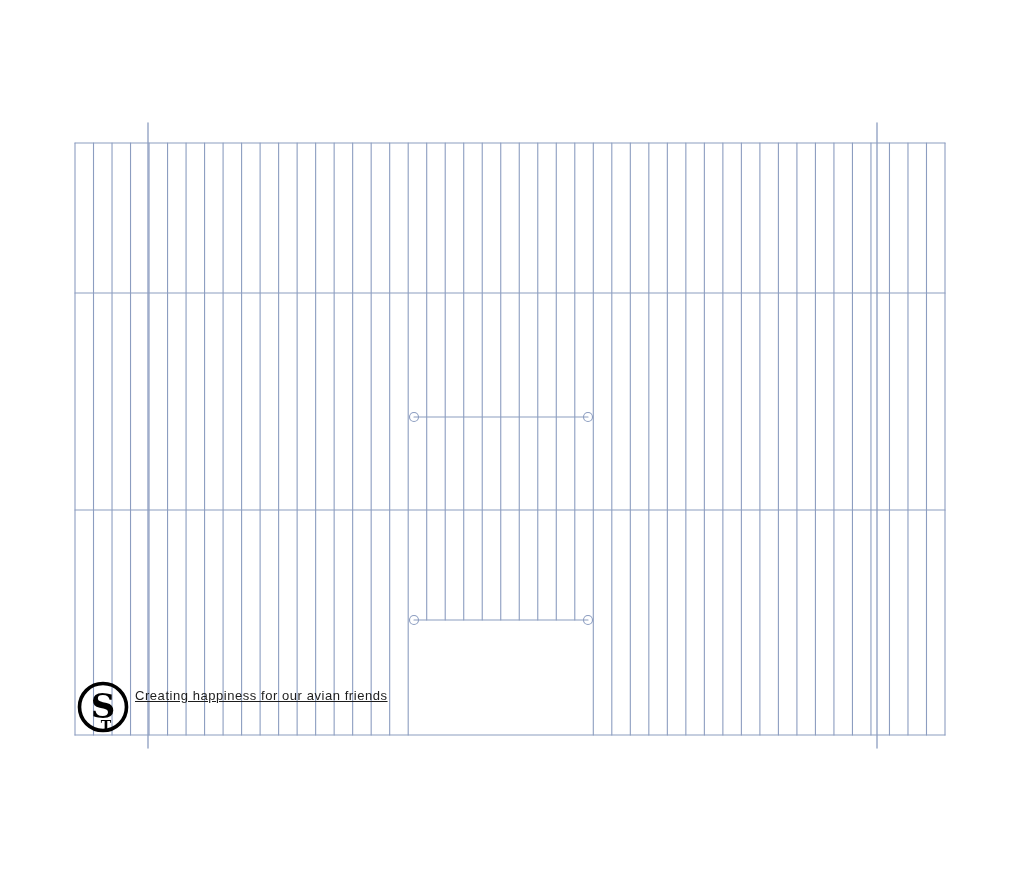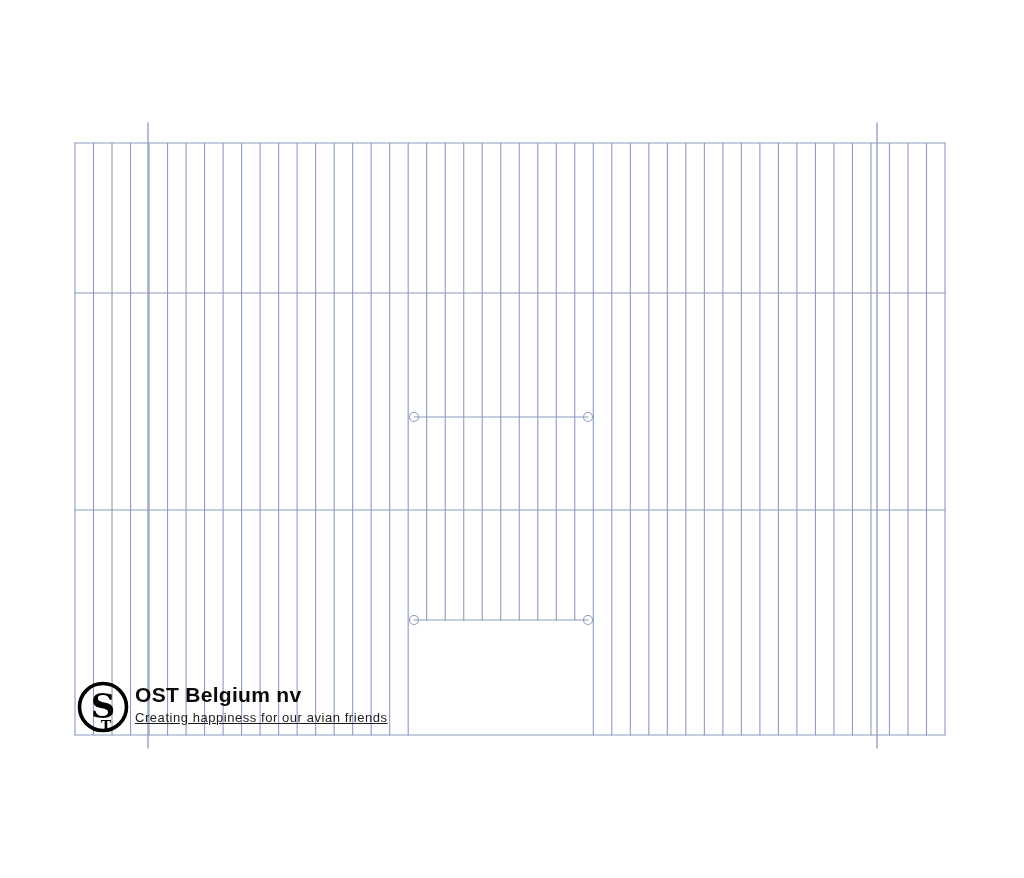--- a/index.html
+++ b/index.html
@@ -117,18 +117,17 @@
       </g>
     </svg>
 
   <div class="brand">
     <svg class="brand-logo" width="54" height="54" viewBox="0 0 54 54" xmlns="http://www.w3.org/2000/svg">
       <circle cx="27" cy="27" r="23.5" fill="none" stroke="#000000" stroke-width="3.6"></circle>
       <text x="27" y="38" text-anchor="middle" font-family="DejaVu Serif, serif" font-size="34" font-weight="bold" fill="#000000">S</text>
       <text x="30" y="51" text-anchor="middle" font-family="DejaVu Serif, serif" font-size="14" font-weight="bold" fill="#000000">T</text>
     </svg>
     <div class="brand-text">
-      <div class="brand-name">OST Belgium nv</div>
       <div class="brand-tagline">Creating happiness for our avian friends</div>
     </div>
   </div>
 
 </div>
 
 </body></html>

